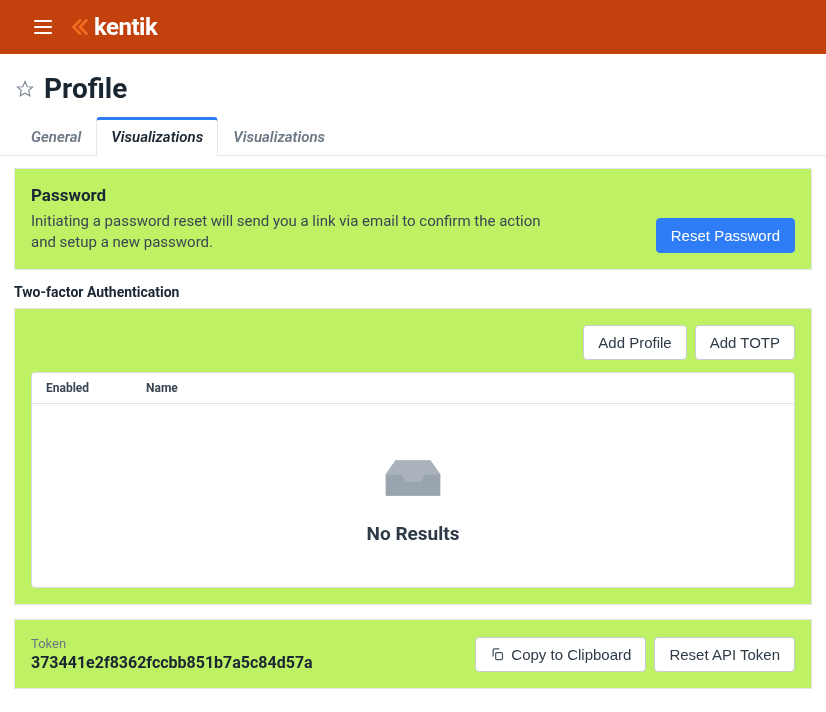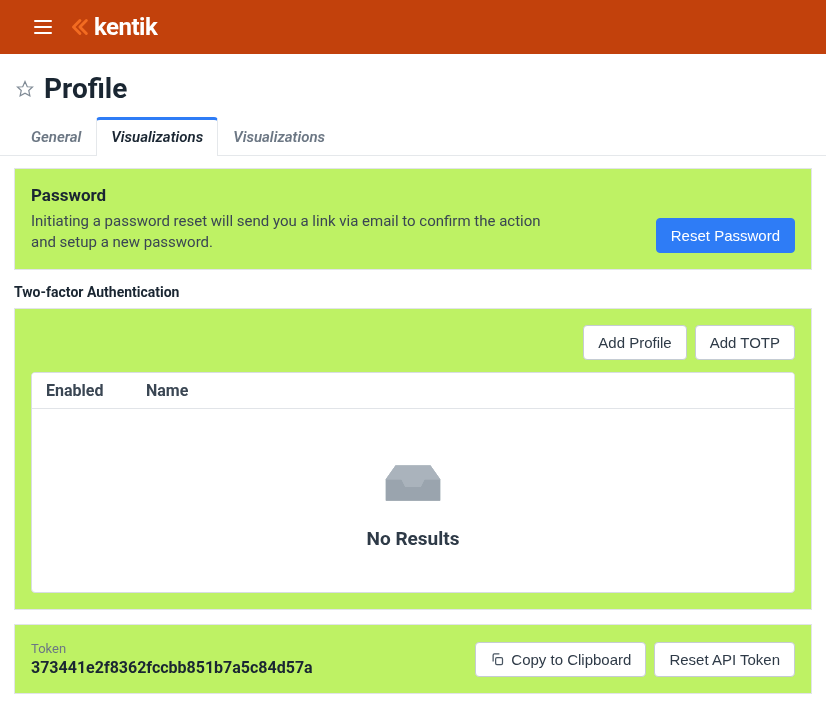--- a/index.html
+++ b/index.html
@@ -157,21 +157,21 @@
     .table-wrap {
       border: 1px solid #d8dde2;
       border-radius: 4px;
       background: #ffffff;
       overflow: hidden;
     }
     .table-head {
       display: flex;
       padding: 8px 14px;
       border-bottom: 1px solid #e1e4e8;
-      font-size: 16px;
+      font-size: 12px;
       font-weight: 700;
       color: #3a4653;
       background: #ffffff;
     }
     .col-enabled { width: 100px; }
     .col-name { flex: 1; }
     .empty-state {
       display: flex;
       flex-direction: column;
       align-items: center;

